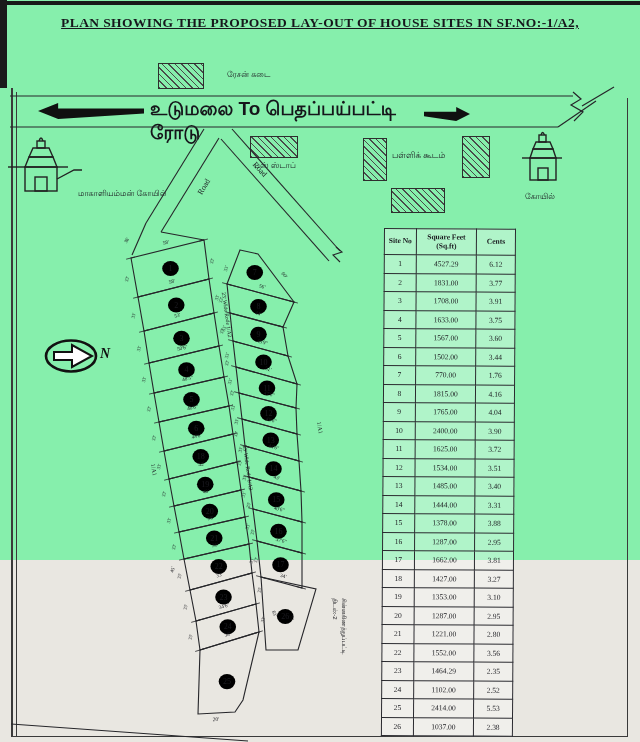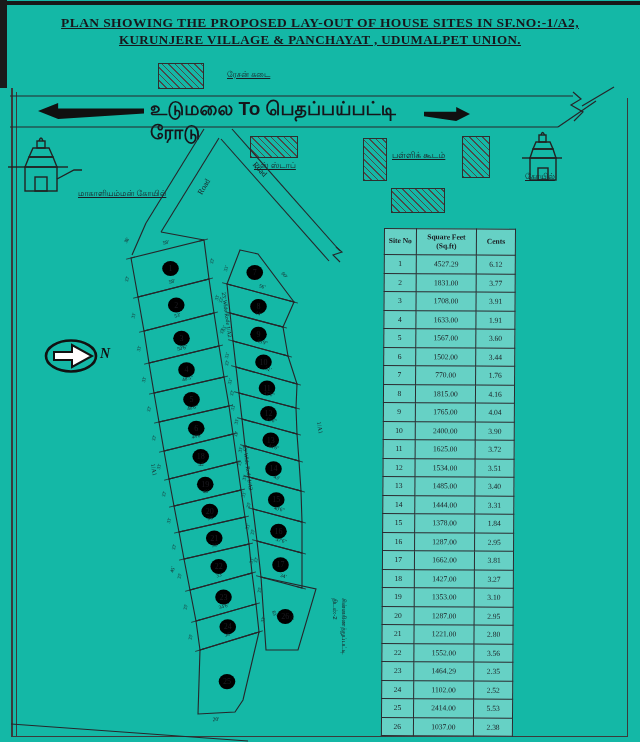--- a/index.html
+++ b/index.html
@@ -1,18 +1,18 @@
 <!DOCTYPE html>
 <html><head>
 <meta charset="utf-8">
 <style>
   * { margin:0; padding:0; box-sizing:border-box; }
   html,body { width:640px; height:742px; overflow:hidden; }
   body { font-family:"Liberation Serif", serif; background:#e9e7e1; }
-  .canvas { position:relative; width:640px; height:742px; background:#14b8a6; }
+  .canvas { position:relative; width:640px; height:560px; background:#86efac; }
 
   
   .scan-top { position:absolute; left:0; top:1px; width:640px; height:4px; background:#181818; }
   .scan-corner { position:absolute; left:0; top:0; width:7px; height:88px; background:#1a1a1a; }
   .edge { position:absolute; background:#3a3a3a; }
 
   .title { position:absolute; left:30px; top:15px; width:580px; text-align:center;
            font-weight:bold; color:#17171c; letter-spacing:.4px; }
   .title .l1 { font-size:13.5px; text-decoration:underline; }
   .title .l2 { font-size:13px; text-decoration:underline; margin-top:1px; }
@@ -23,21 +23,21 @@
   .tamil { font-family:"Liberation Sans", sans-serif; color:#1c1c22; }
 
   .banner-text { position:absolute; left:150px; top:98px; width:272px; 
                  font-size:19px; font-weight:bold; color:#15151a; }
   .arrow { position:absolute; background:#101010; }
   .arrow.left  { left:38px;  top:103px; width:106px; height:16px;
                  clip-path:polygon(0 50%,19% 0,19% 34%,100% 34%,100% 66%,19% 100%); }
   .arrow.right { left:424px; top:107px; width:46px; height:14px;
                  clip-path:polygon(100% 50%,70% 0,70% 34%,0 34%,0 66%,70% 100%); }
 
-  .lm-label { position:absolute; font-size:8px;text-decoration:underline; }
+  .lm-label { position:absolute; font-size:8px; }
   .north-n { position:absolute; left:100px; top:346px; font-size:14px; font-weight:bold;
              font-style:italic; color:#101010; }
 
   svg.plan { position:absolute; left:0; top:0; }
   svg.plan line, svg.plan polyline, svg.plan polygon, svg.plan path
       { stroke:#26262a; fill:none; }
   svg.plan text { fill:#1b1b20; }
 
   .site-table { position:absolute; left:384px; top:228px; width:132px;
                 transform:rotate(.35deg); transform-origin:top left; }
@@ -55,21 +55,20 @@
 
   <div class="scan-top"></div>
   <div class="scan-corner"></div>
   <div class="edge" style="left:11px;top:88px;width:1.6px;height:648px;"></div>
   <div class="edge" style="left:15.5px;top:92px;width:1px;height:644px;"></div>
   <div class="edge" style="left:627px;top:98px;width:1.3px;height:638px;"></div>
   <div class="edge" style="left:11px;top:736px;width:617px;height:1.4px;"></div>
 
   <div class="title">
     <div class="l1">PLAN SHOWING THE PROPOSED LAY-OUT OF HOUSE SITES IN SF.NO:-1/A2,</div>
-    <div class="l2">KURUNJERE VILLAGE &amp; PANCHAYAT , UDUMALPET UNION.</div>
   </div>
 
   <div class="hatch" style="left:158px;top:63px;width:46px;height:26px;"></div>
   <div class="lm-label tamil" style="left:227px;top:70px;">ரேசன் கடை</div>
 
   <div class="arrow left"></div>
   <div class="arrow right"></div>
   <div class="banner-text tamil">உடுமலை To பெதப்பய்பட்டி ரோடு</div>
 
   <svg style="position:absolute;left:8px;top:134px;" width="85" height="58" viewBox="0 0 85 58">
@@ -92,21 +91,21 @@
       <line x1="0" y1="27" x2="8" y2="27"></line>
         <line x1="34" y1="27" x2="40" y2="27"></line>
       <rect x="8" y="27" width="26" height="22"></rect>
       <rect x="16" y="37" width="10" height="12"></rect>
       <polygon points="8,27 34,27 31,18 11,18"></polygon>
       <polygon points="11,18 31,18 28,11 14,11"></polygon>
       <rect x="17" y="4" width="7" height="7"></rect>
       <path d="M19,4 q1.5,-5 3.5,0"></path>
     </g>
   </svg>
-  <div class="lm-label tamil" style="left:525px;top:172px;">கோயில்</div>
+  <div class="lm-label tamil" style="left:525px;top:192px;">கோயில்</div>
 
   <div class="hatch" style="left:250px;top:136px;width:48px;height:22px;"></div>
   <div class="lm-label tamil" style="left:254px;top:161px;">பஸ் ஸ்டாப்</div>
 
   <div class="hatch" style="left:363px;top:138px;width:24px;height:43px;"></div>
   <div class="hatch" style="left:462px;top:136px;width:28px;height:42px;"></div>
   <div class="hatch" style="left:391px;top:188px;width:54px;height:25px;"></div>
   <div class="lm-label tamil" style="left:392px;top:150px;font-size:8.5px;">பள்ளிக் கூடம்</div>
 
   <svg style="position:absolute;left:42px;top:336px;" width="60" height="40" viewBox="0 0 60 40">
@@ -362,21 +361,21 @@
             <td class="c3">3.77</td>
           </tr>
           <tr>
             <td class="c1">3</td>
             <td class="c2">1708.00</td>
             <td class="c3">3.91</td>
           </tr>
           <tr>
             <td class="c1">4</td>
             <td class="c2">1633.00</td>
-            <td class="c3">1.91</td>
+            <td class="c3">3.75</td>
           </tr>
           <tr>
             <td class="c1">5</td>
             <td class="c2">1567.00</td>
             <td class="c3">3.60</td>
           </tr>
           <tr>
             <td class="c1">6</td>
             <td class="c2">1502.00</td>
             <td class="c3">3.44</td>
@@ -417,21 +416,21 @@
             <td class="c3">3.40</td>
           </tr>
           <tr>
             <td class="c1">14</td>
             <td class="c2">1444.00</td>
             <td class="c3">3.31</td>
           </tr>
           <tr>
             <td class="c1">15</td>
             <td class="c2">1378.00</td>
-            <td class="c3">1.84</td>
+            <td class="c3">3.88</td>
           </tr>
           <tr>
             <td class="c1">16</td>
             <td class="c2">1287.00</td>
             <td class="c3">2.95</td>
           </tr>
           <tr>
             <td class="c1">17</td>
             <td class="c2">1662.00</td>
             <td class="c3">3.81</td>

